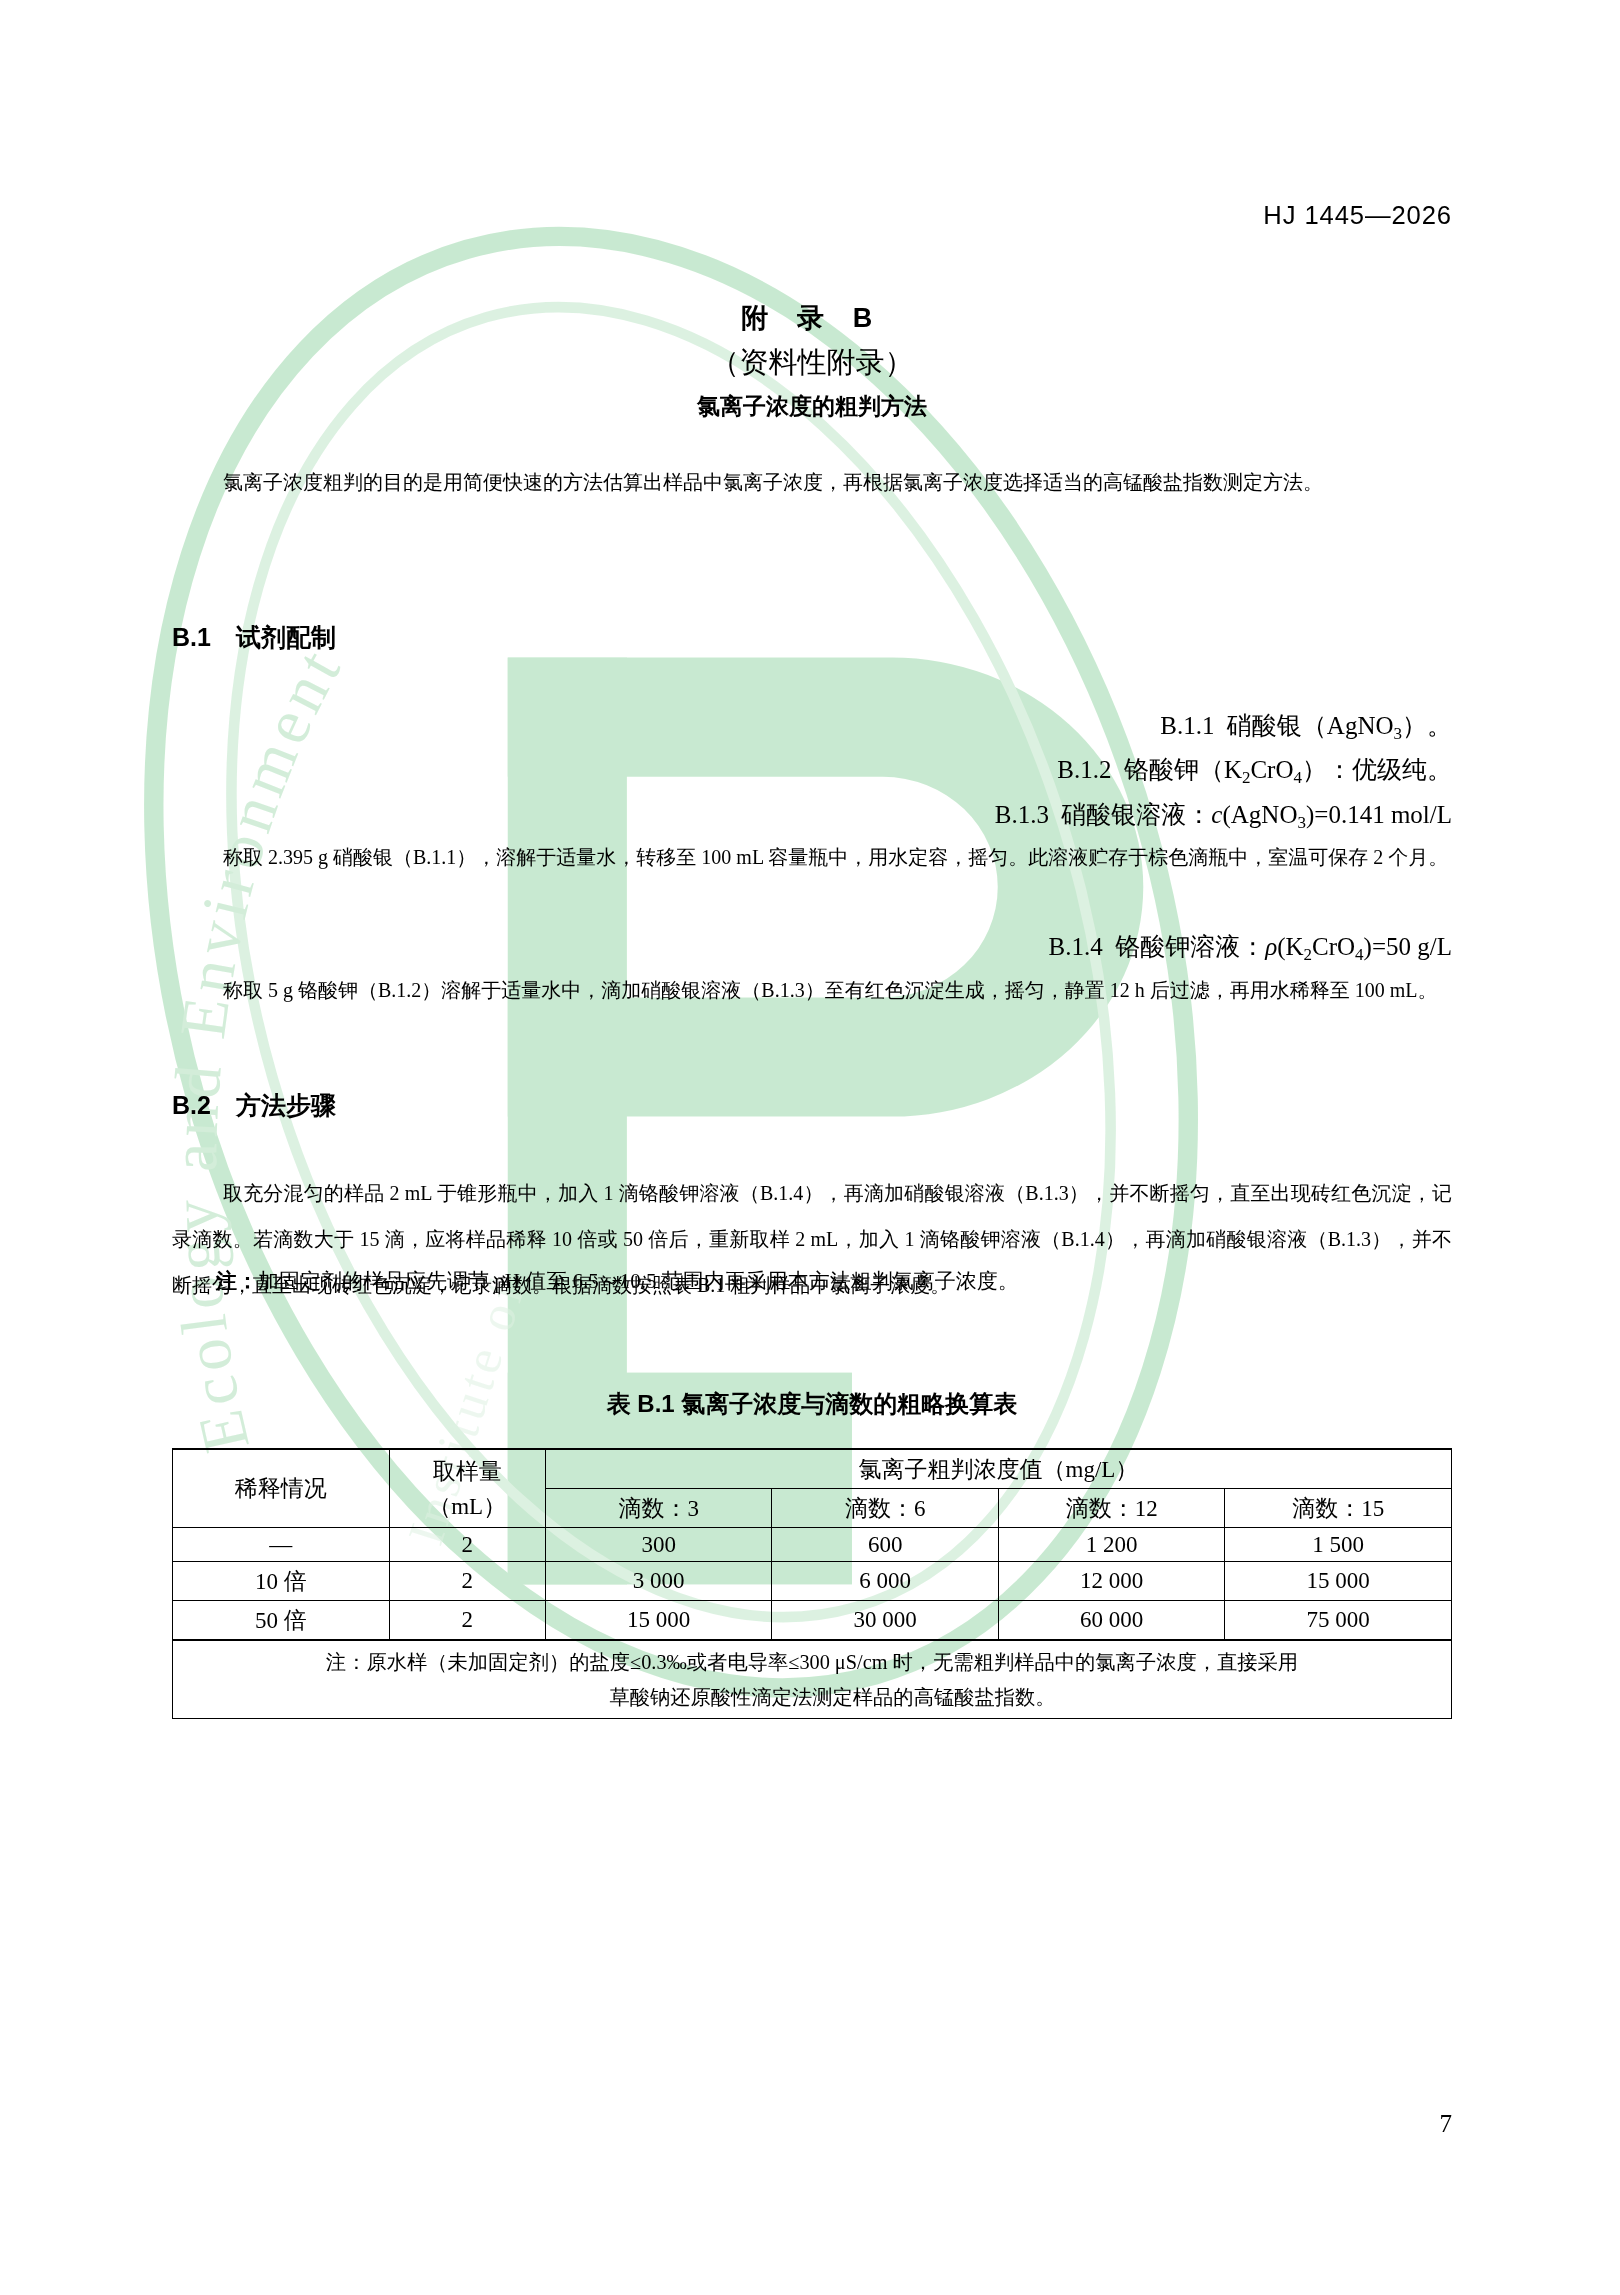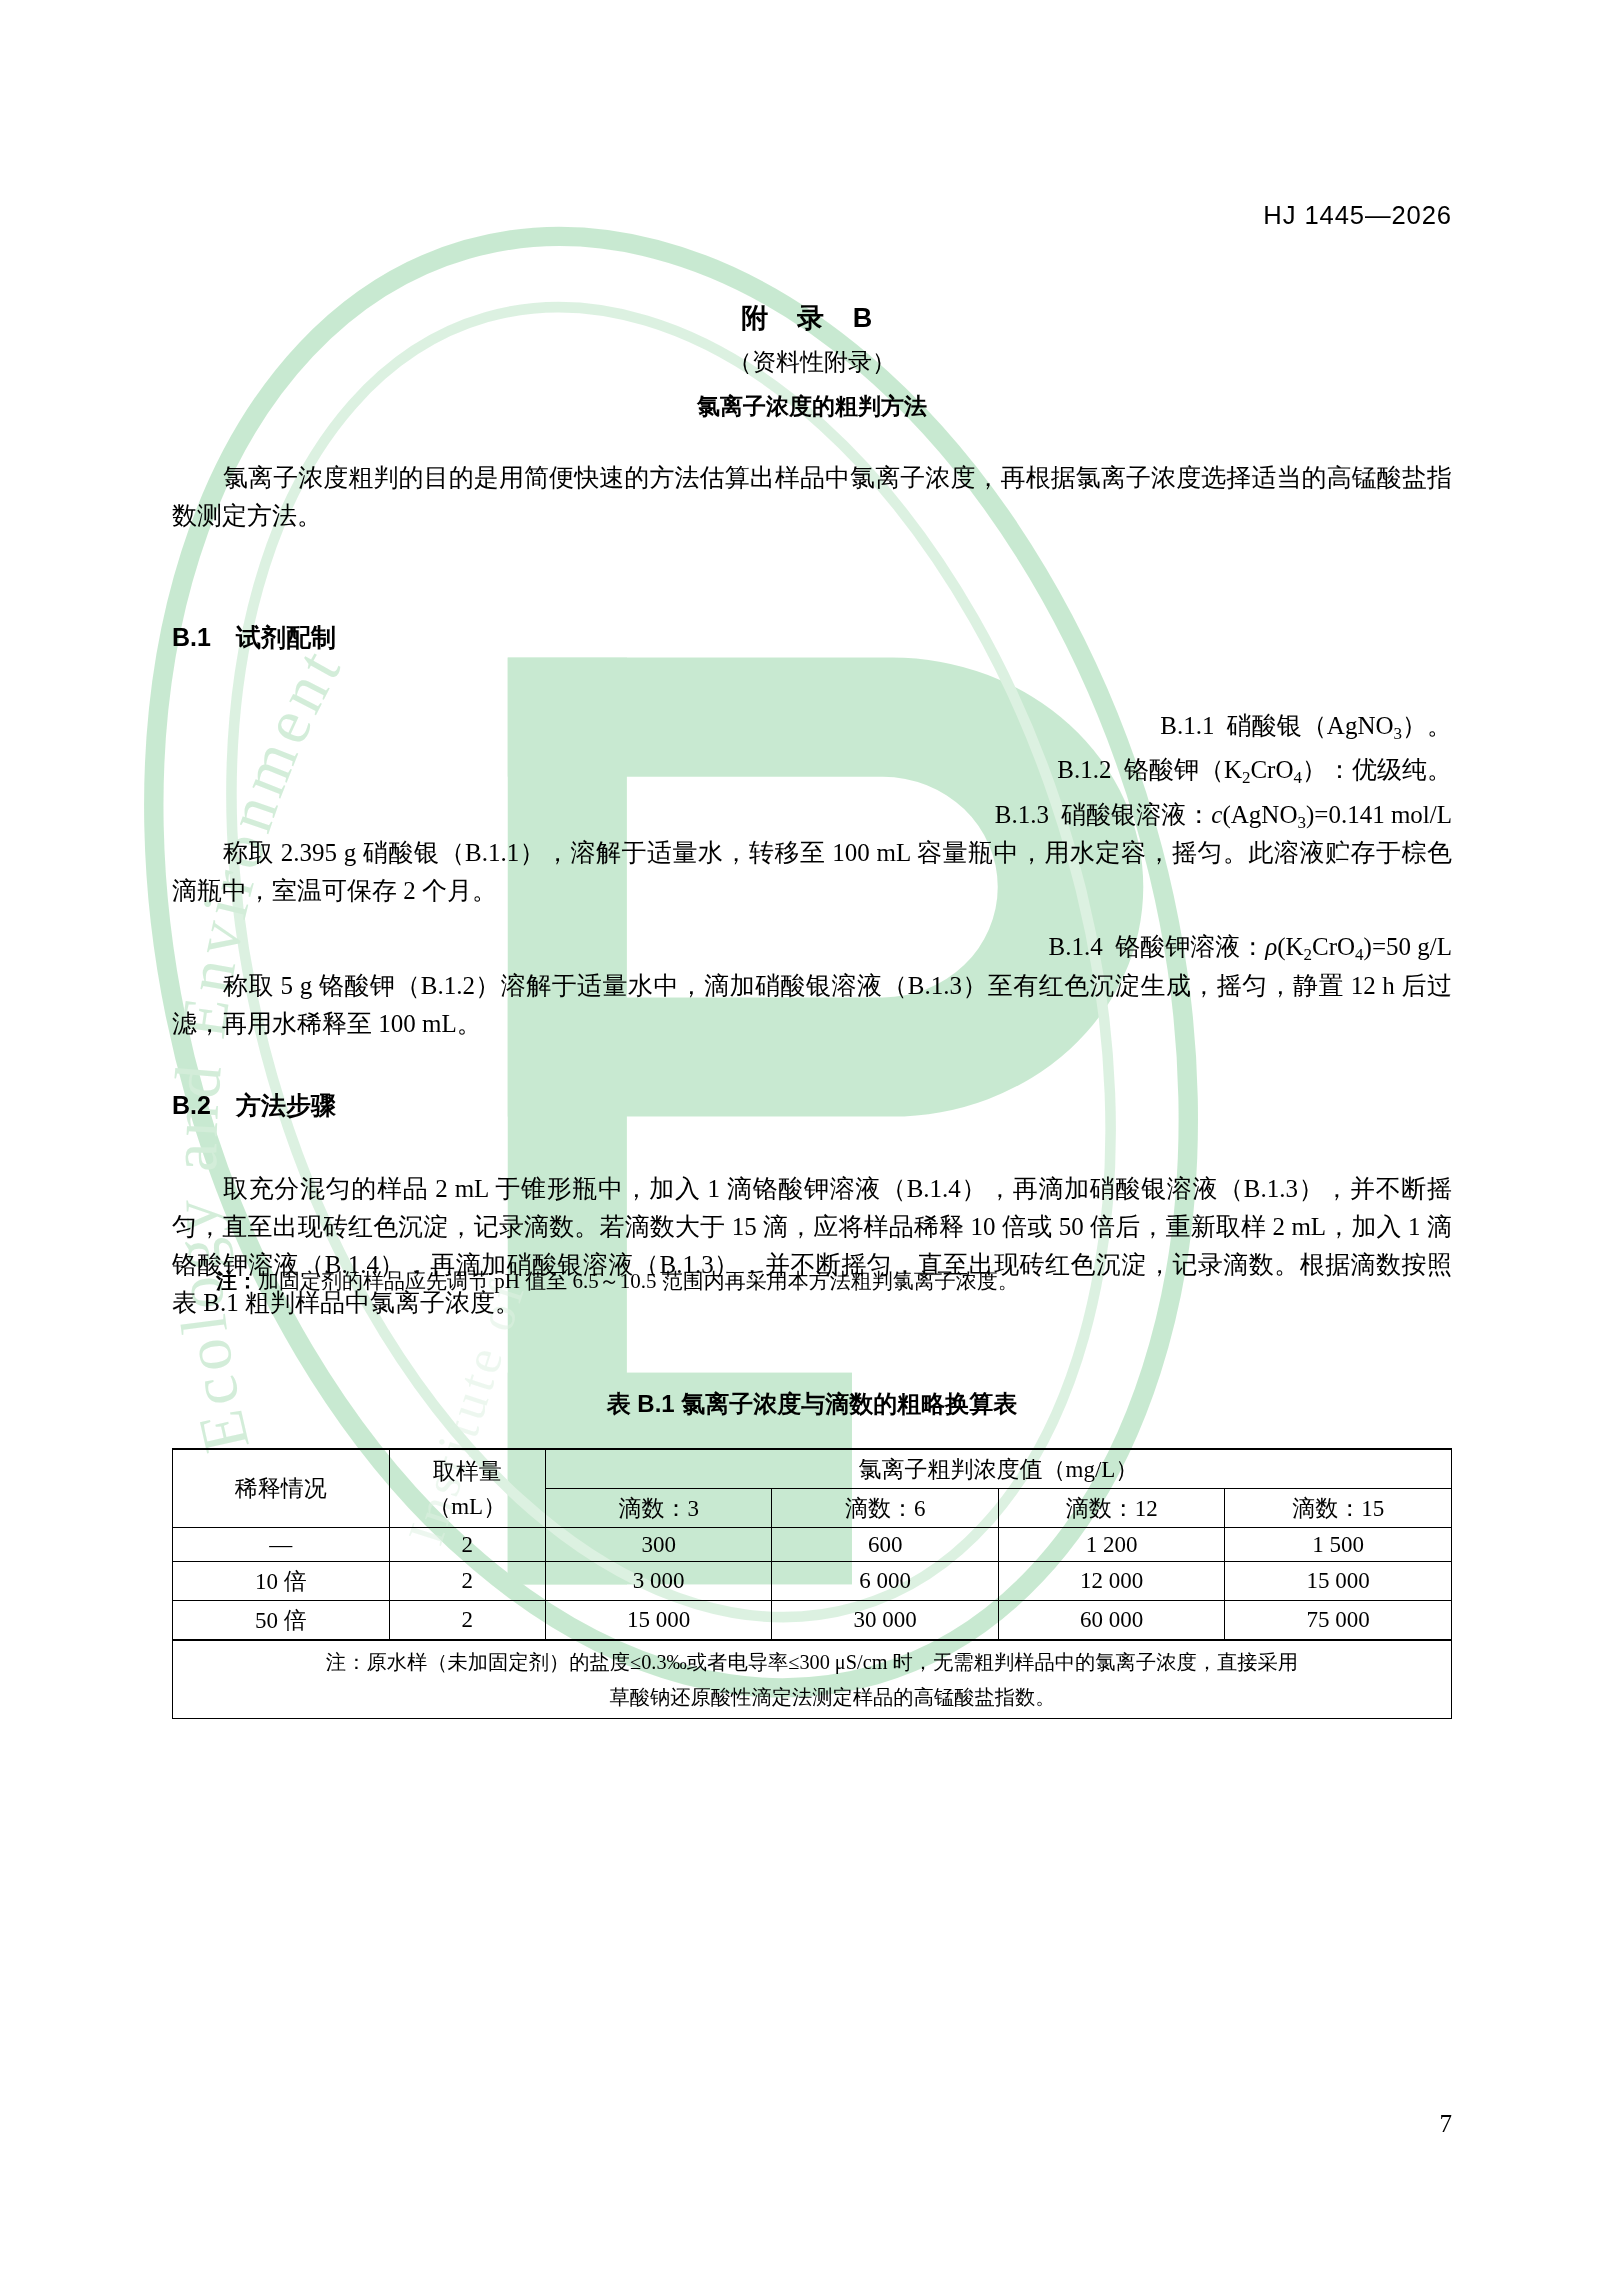--- a/index.html
+++ b/index.html
@@ -57,37 +57,37 @@
     text-align: center;
   }
   .t1 {
     font-family: "Liberation Sans", "DejaVu Sans", sans-serif;
     font-weight: bold;
     font-size: 27px;
     letter-spacing: 10.6px;
     line-height: 44px;
   }
   .t2 {
-    font-size: 24px;
+    font-size: 29px;
     line-height: 44px;
     font-family: Liberation Serif, serif;
   }
   .t3 {
     font-family: "Liberation Sans", "DejaVu Sans", sans-serif;
     font-weight: bold;
     font-size: 23px;
     line-height: 44px;
   }
 
   .body-text {
     position: absolute;
     left: 0;
     width: 1280px;
-    font-size: 25px;
-    line-height: 38px;
+    font-size: 20px;
+    line-height: 46px;
     text-align: justify;
     text-justify: inter-ideograph;
   }
   .ind { text-indent: 51px; }
 
   .sec-head {
     position: absolute;
     left: 0;
     font-family: "Liberation Sans", "DejaVu Sans", sans-serif;
     font-weight: bold;

